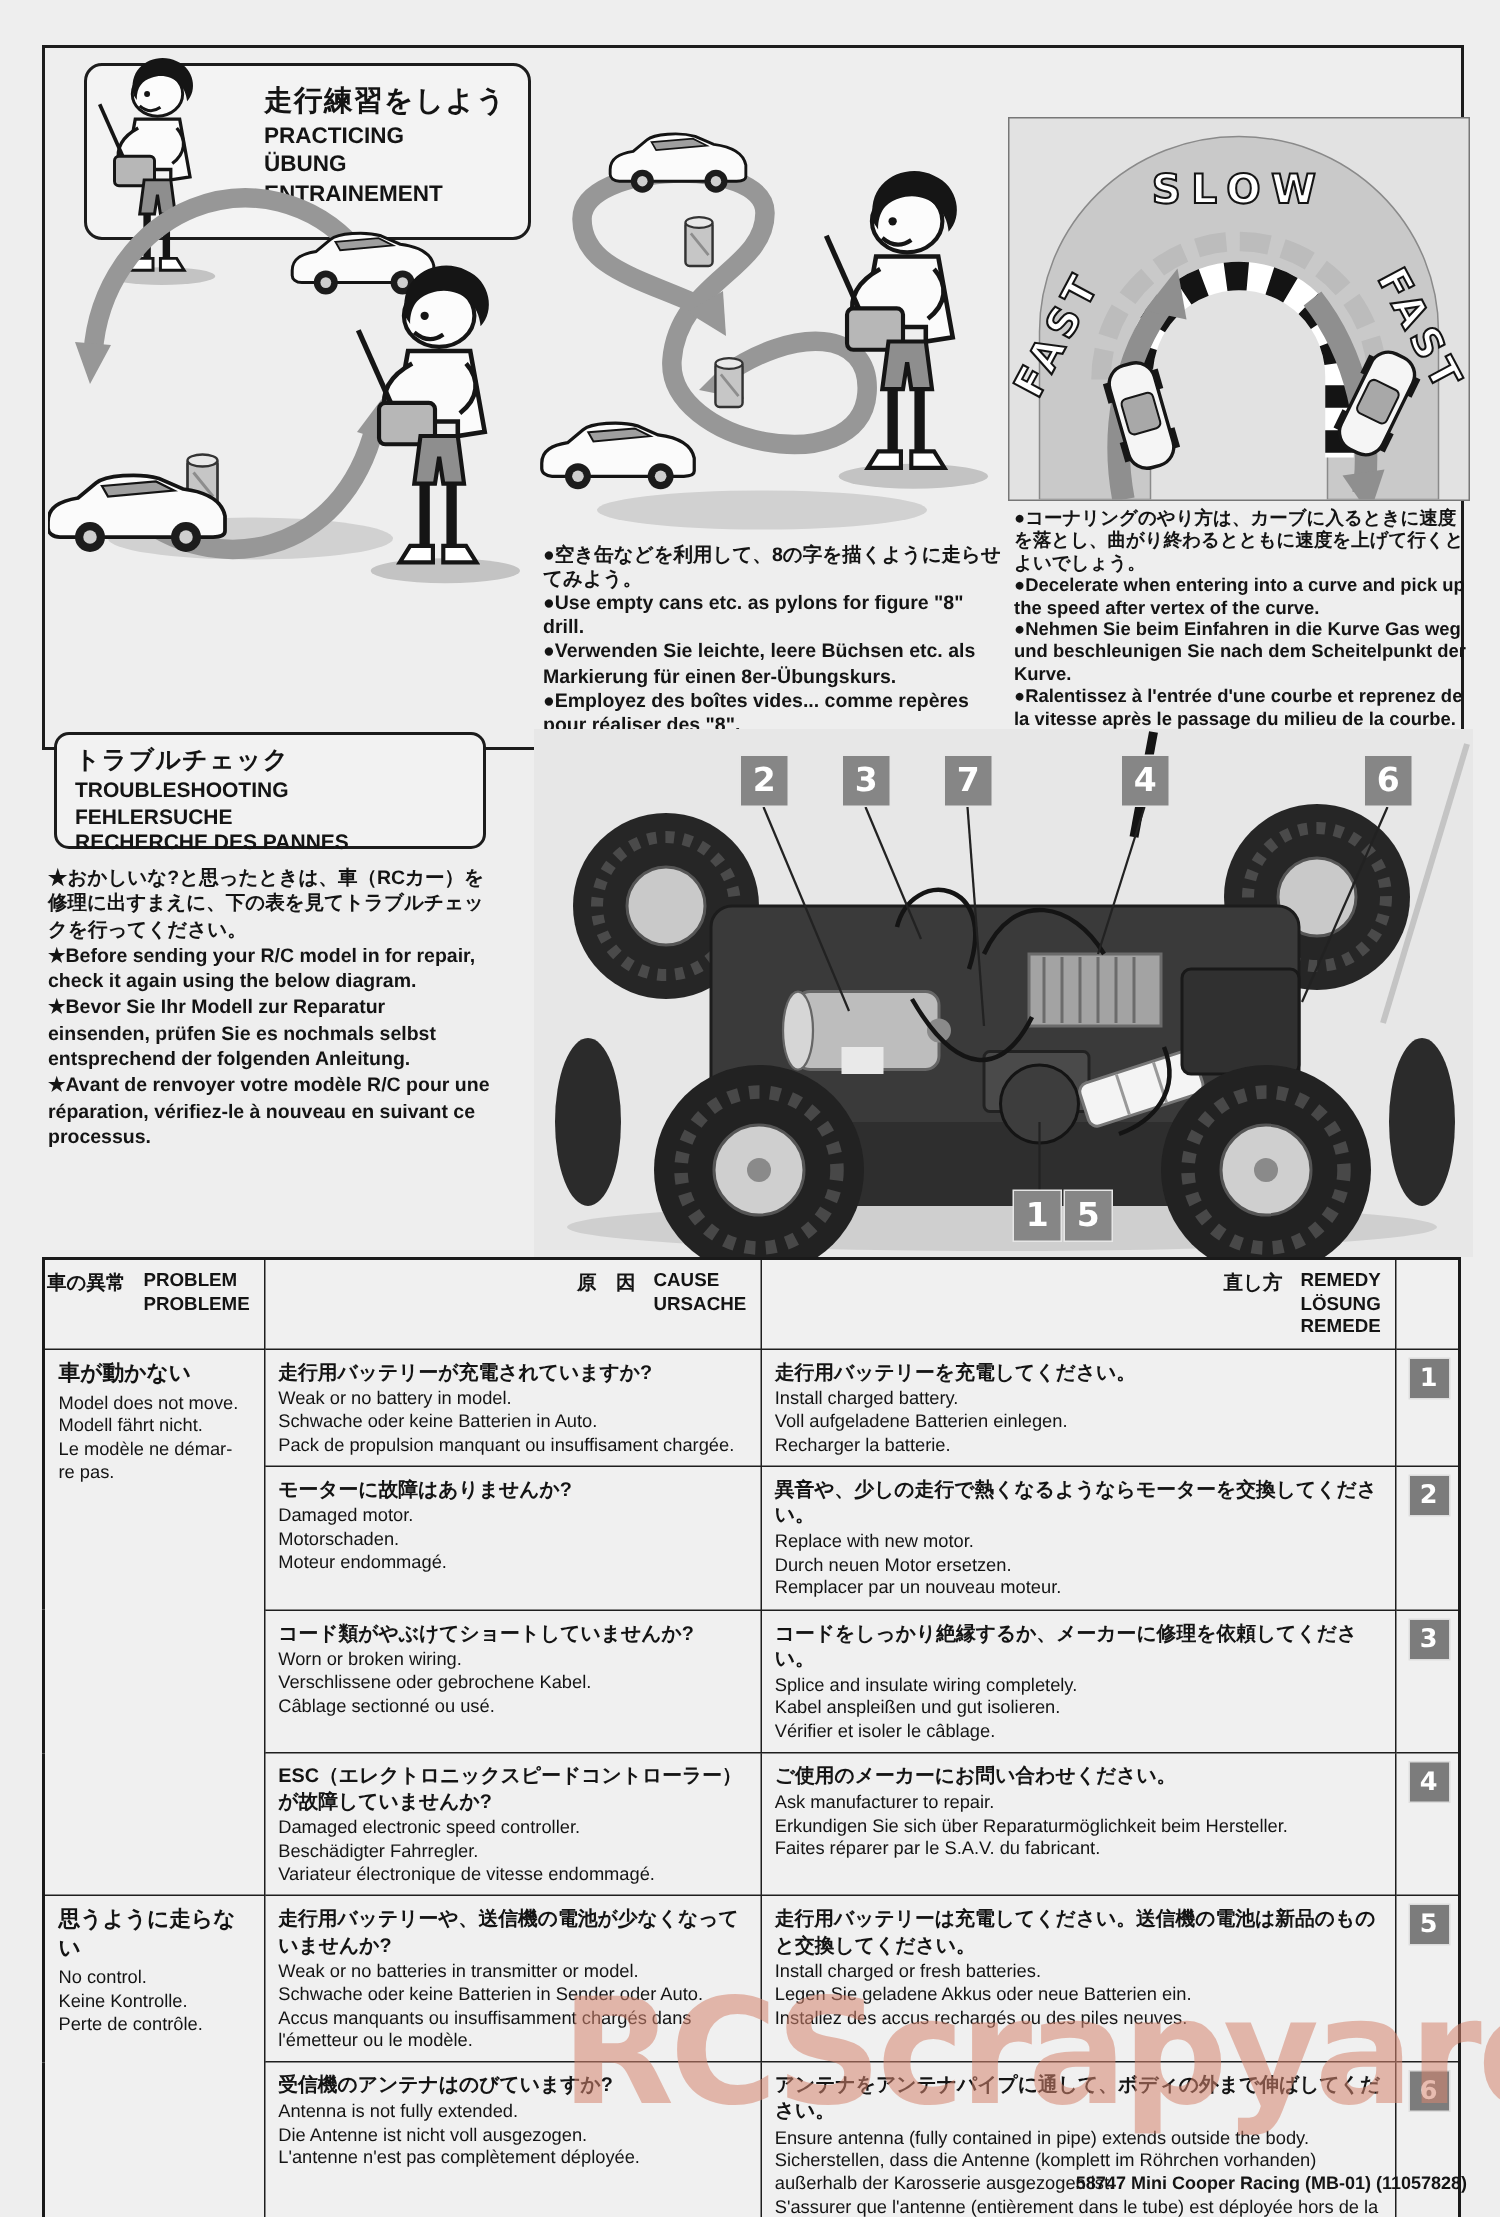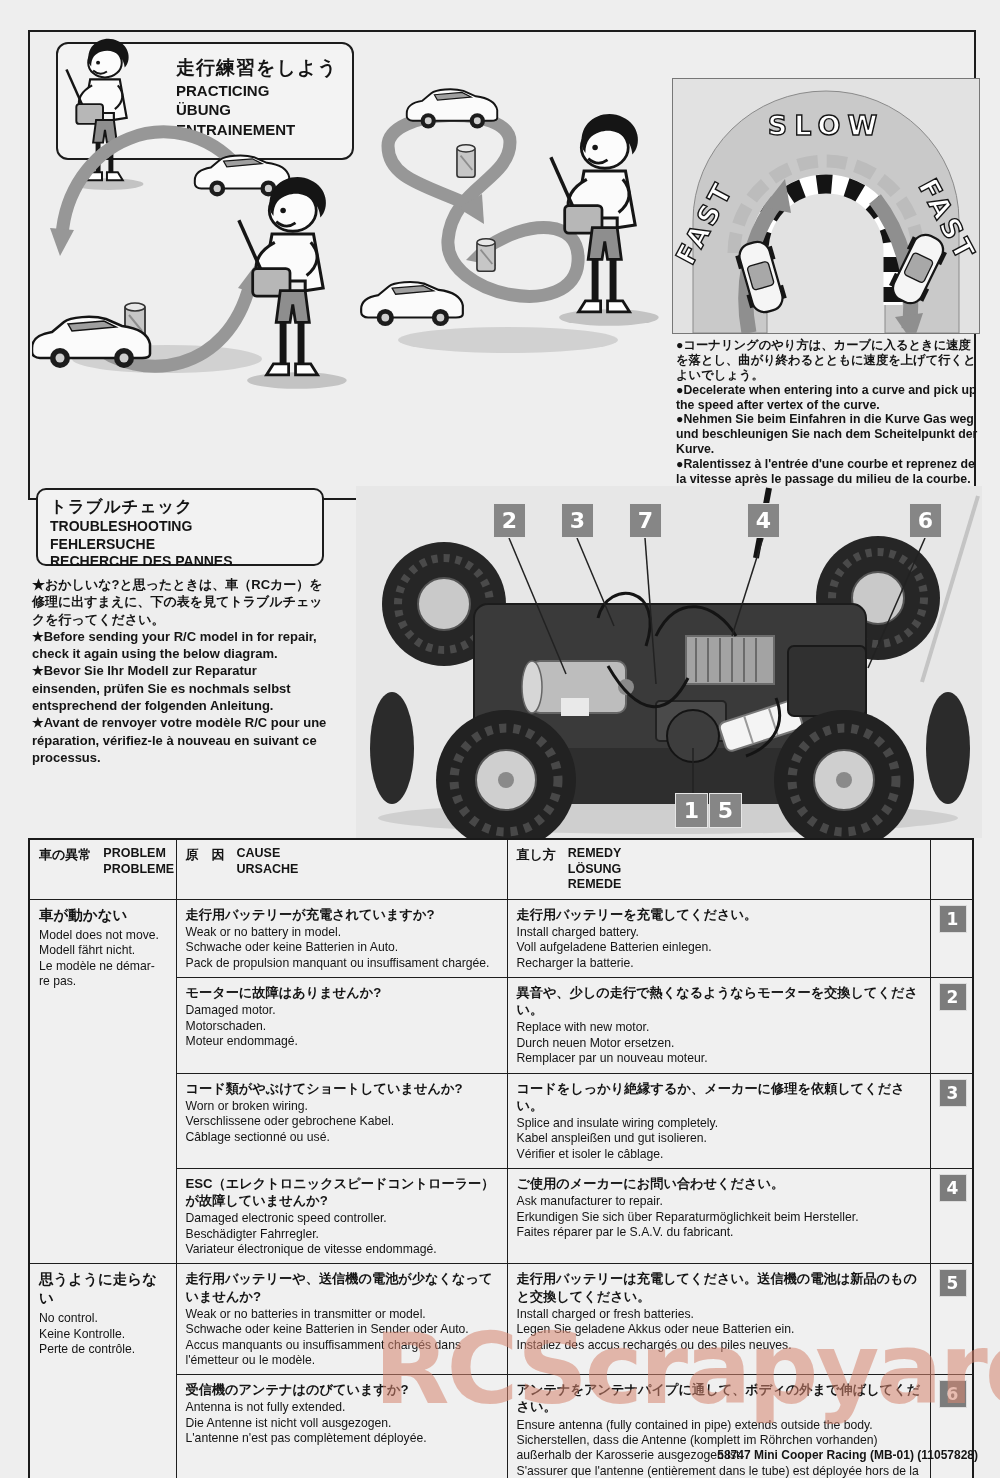--- a/index.html
+++ b/index.html
@@ -30,21 +30,21 @@
   .ts-intro{position:absolute;left:32px;top:576px;width:296px;font-size:13px;font-weight:bold;line-height:1.33;white-space:pre-line;}
 
   .chassis{position:absolute;left:356px;top:486px;width:626px;height:352px;}
   .callout{position:absolute;width:31px;height:33px;background:#868686;color:#fff;display:flex;align-items:center;justify-content:center;
            font-family:"DejaVu Sans",sans-serif;font-weight:bold;font-size:22px;box-shadow:0 0 0 1px #e6e6e6;}
 
   
   .tbl{position:absolute;left:28px;top:838px;width:944px;border-collapse:collapse;table-layout:fixed;background:#f0f0f0;}
   .tbl td,.tbl th{border:1.6px solid #1e1e1e;vertical-align:top;padding:6px 9px;text-align:left;box-sizing:border-box;}
   .tbl{border:2.5px solid #1a1a1a;}
-  .hdr-flex{display:flex;gap:12px;align-items:flex-start;}
+  .hdr-flex{display:flex;gap:12px;align-items:flex-start;justify-content:flex-end;}
   .hdr-ja{font-size:13px;font-weight:bold;white-space:nowrap;}
   .hdr-latin{font-size:12.5px;font-weight:bold;white-space:pre-line;line-height:1.25;}
   .ja-line{font-size:13.2px;font-weight:bold;margin-bottom:2px;line-height:1.3;}
   .ml{font-size:12.2px;line-height:1.26;white-space:pre-line;}
   .prob-cell{vertical-align:middle;}
   .prob-ja{font-size:14.5px;font-weight:bold;margin-bottom:3px;}
   .num-cell{vertical-align:middle;text-align:center;padding:0;}
   .numbadge{display:inline-flex;width:26px;height:26px;background:#7c7c7c;color:#fff;align-items:center;justify-content:center;
             font-family:"DejaVu Sans",sans-serif;font-weight:bold;font-size:17px;box-shadow:0 0 0 1px #ddd;}
 
@@ -157,20 +157,24 @@
           </g>
         <g transform="rotate(26 245 190)">
             <use href="#sym-cartop" x="225" y="152" width="40" height="76"></use>
           </g>
         <text x="153" y="56" text-anchor="middle" font-size="27" font-weight="bold" fill="#fff" stroke="#141414" stroke-width="1.4" letter-spacing="7">SLOW</text>
         <text transform="translate(40,148) rotate(-62)" text-anchor="middle" font-size="27" font-weight="bold" fill="#fff" stroke="#141414" stroke-width="1.4" letter-spacing="4">FAST</text>
         <text transform="translate(266,146) rotate(62)" text-anchor="middle" font-size="27" font-weight="bold" fill="#fff" stroke="#141414" stroke-width="1.4" letter-spacing="4">FAST</text>
       </svg>
     </div>
 
+    <div class="notes fig8-notes">●空き缶などを利用して、8の字を描くように走らせてみよう。
+●Use empty cans etc. as pylons for figure "8" drill.
+●Verwenden Sie leichte, leere Büchsen etc. als Markierung für einen 8er-Übungskurs.
+●Employez des boîtes vides... comme repères pour réaliser des "8".</div>
     <div class="notes corner-notes">●コーナリングのやり方は、カーブに入るときに速度を落とし、曲がり終わるとともに速度を上げて行くとよいでしょう。
 ●Decelerate when entering into a curve and pick up the speed after vertex of the curve.
 ●Nehmen Sie beim Einfahren in die Kurve Gas weg und beschleunigen Sie nach dem Scheitelpunkt der Kurve.
 ●Ralentissez à l'entrée d'une courbe et reprenez de la vitesse après le passage du milieu de la courbe.</div>
   </section>
 
   <div class="ts-box">
     <div class="ts-ja">トラブルチェック</div>
     <div class="ts-l">TROUBLESHOOTING</div>
     <div class="ts-l">FEHLERSUCHE</div>

